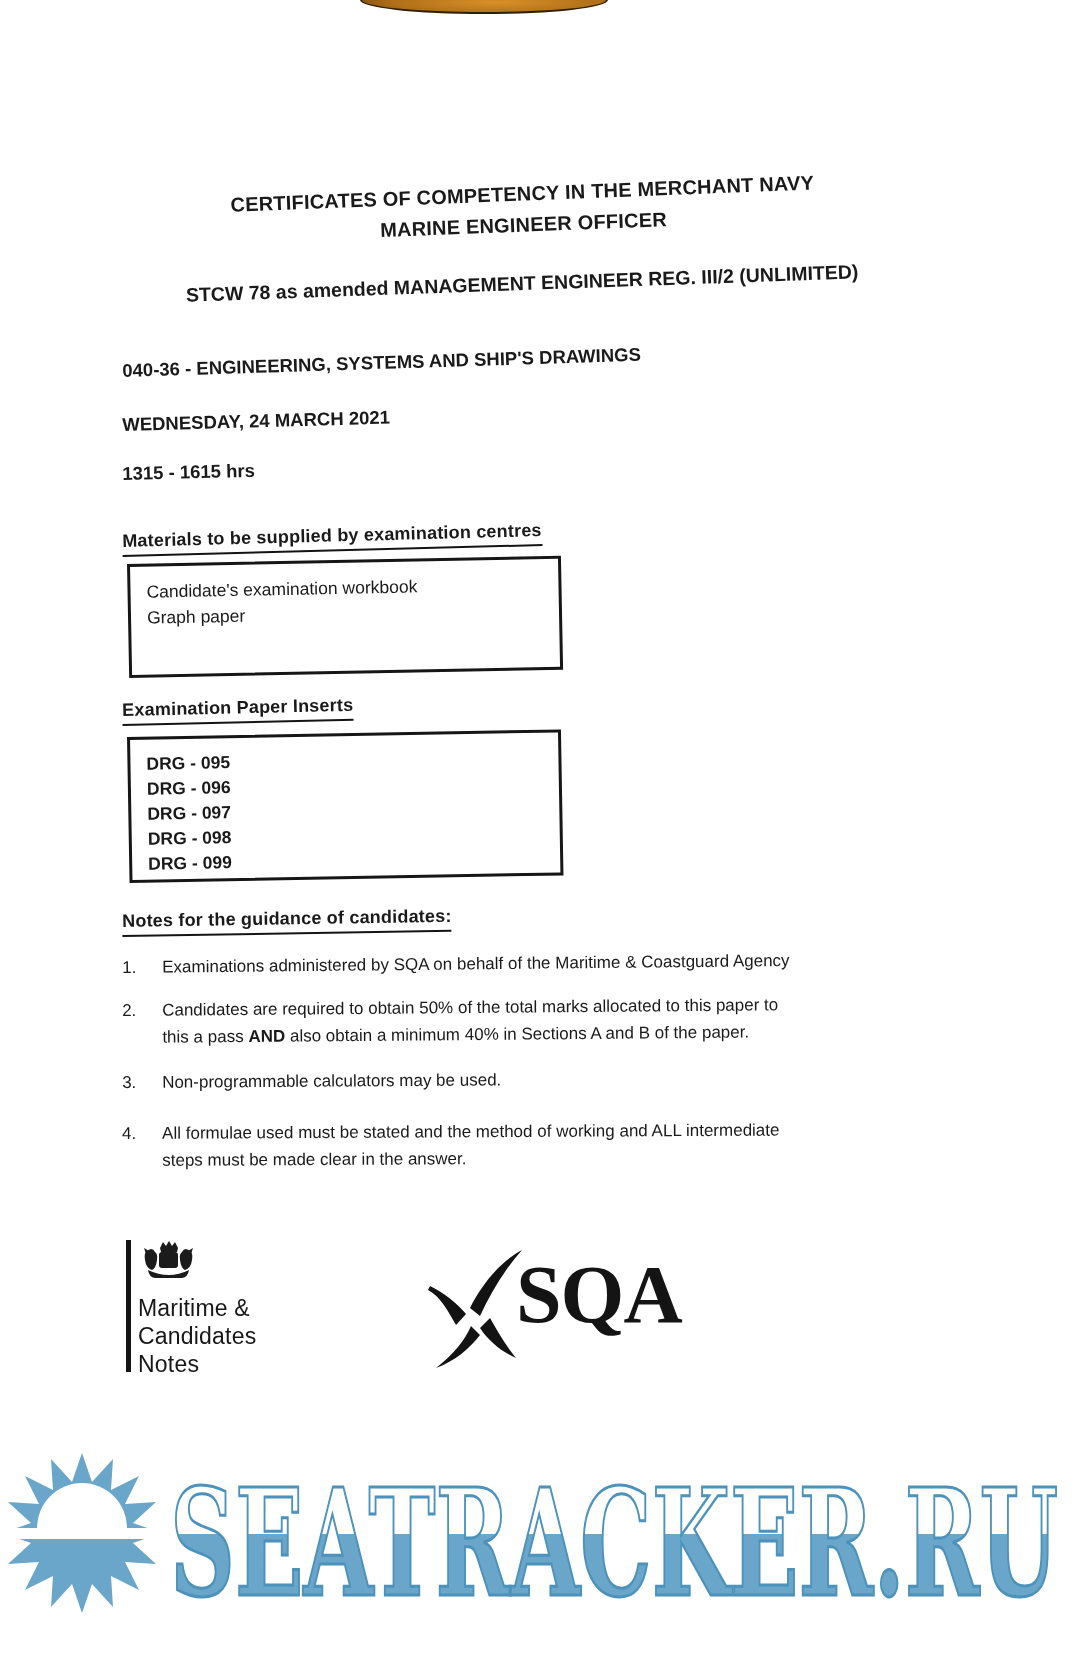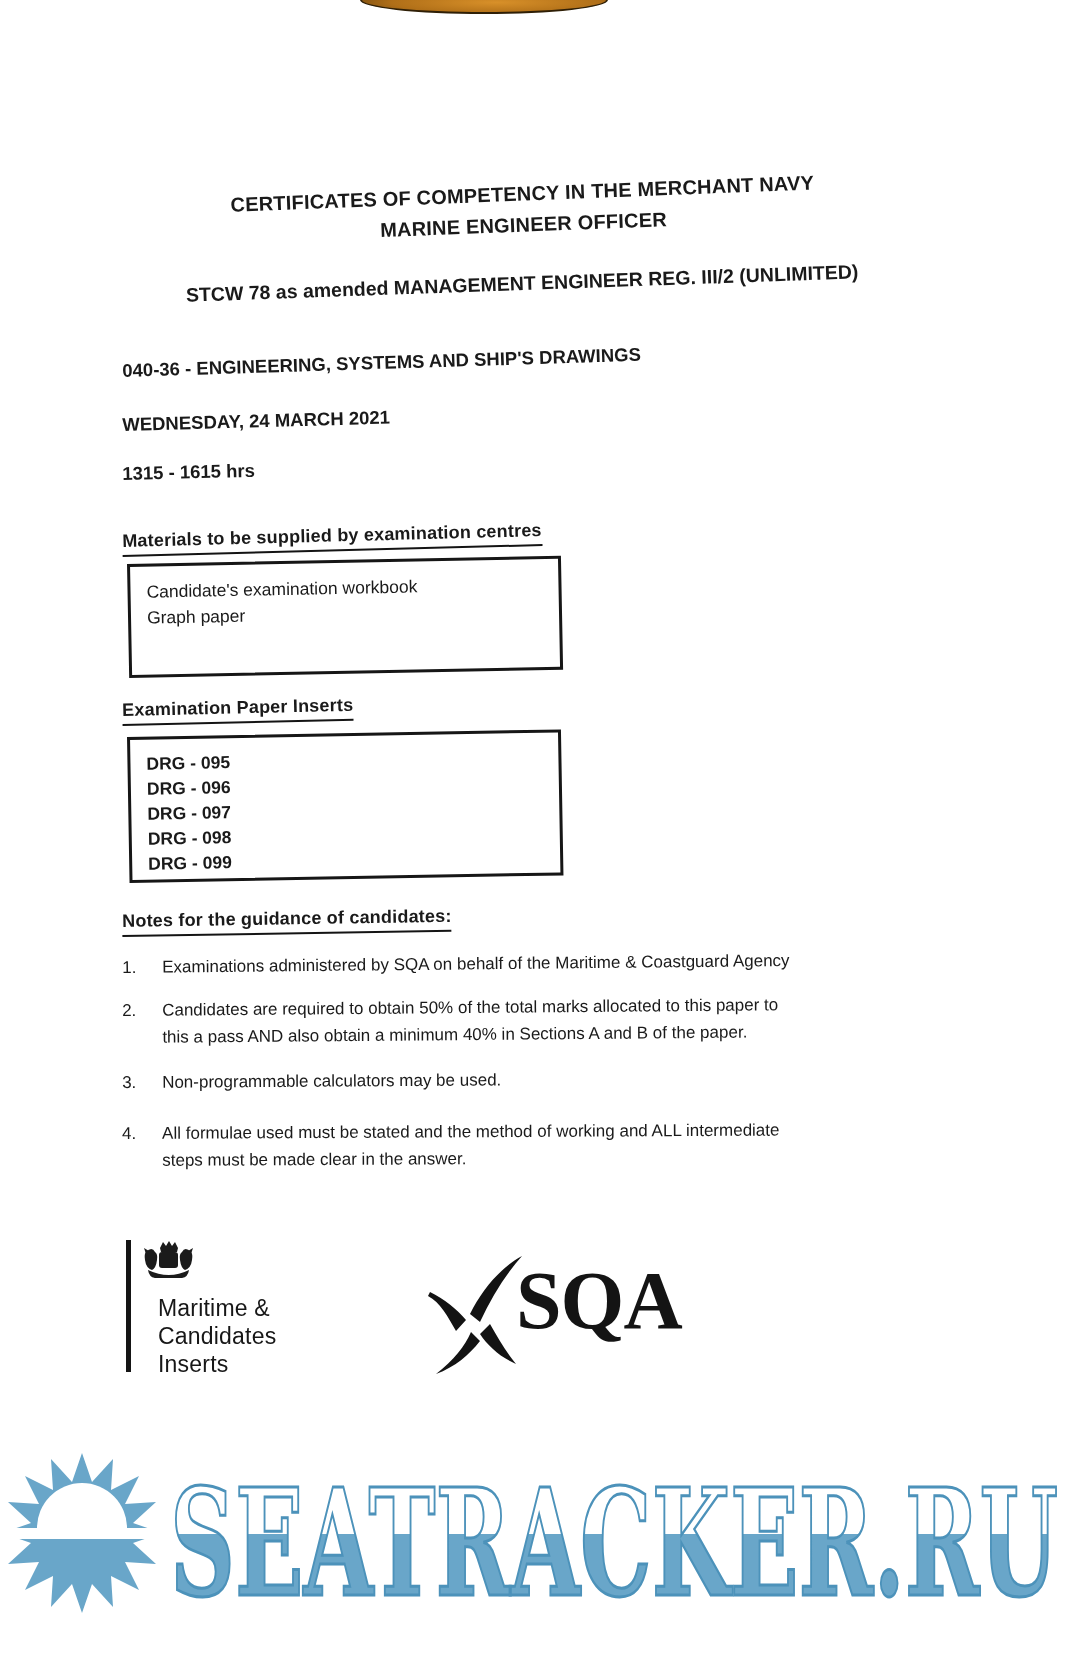--- a/index.html
+++ b/index.html
@@ -35,29 +35,29 @@
     transform:rotate(-1.1deg);}
   .box2{top:737px;height:128px;padding:12px 0 0 16px;font-size:17.5px;font-weight:bold;
     line-height:25px;transform:rotate(-1deg);}
   .note{left:122px;width:800px;display:flex;font-size:17px;line-height:27px;}
   .note .num{width:40px;flex:0 0 40px;}
   .note .txt{flex:1;}
   .n1{top:954px;transform:rotate(-0.6deg);}
   .n2{top:997px;transform:rotate(-0.5deg);}
   .n3{top:1069px;transform:rotate(-0.4deg);}
   .n4{top:1120px;transform:rotate(-0.3deg);}
-  .bold{font-weight:normal;}
+  .bold{font-weight:bold;}
   
   .mca{left:126px;top:1238px;width:180px;height:140px;}
   .mca-bar{position:absolute;left:0;top:2px;width:5px;height:132px;background:#151515;}
   .mca-crest{position:absolute;left:12px;top:0;}
   .mca-text{position:absolute;left:12px;top:56px;font-size:23px;line-height:28px;
-    color:#171717;letter-spacing:.2px;margin-left:20px;}
+    color:#171717;letter-spacing:.2px;}
   
-  .sqa{left:420px;top:1246px;width:320px;height:130px;margin-top:6px;}
+  .sqa{left:420px;top:1246px;width:320px;height:130px;}
   .sqa-x{position:absolute;left:0;top:4px;}
   .sqa-word{position:absolute;left:96px;top:8px;
     font-family:"Liberation Serif","DejaVu Serif",serif;
     font-weight:bold;font-size:82px;line-height:82px;letter-spacing:-1px;color:#141414;}
   .wm{left:0;top:1408px;}
 </style>
 </head>
 <body>
 
 <div class="page">
@@ -128,21 +128,21 @@
         <rect x="21" y="14" width="19" height="16" rx="3"></rect>
         <path d="M8 14 q6 -6 9 0 q3 2 2 8 q-1 8 -5 10 q-6 -2 -7 -10 q-1 -6 1 -8 z"></path>
         <path d="M53 14 q-6 -6 -9 0 q-3 2 -2 8 q1 8 5 10 q6 -2 7 -10 q1 -6 -1 -8 z"></path>
         <path d="M10 32 q21 10 41 0 q-1 7 -7 8 h-27 q-6 -1 -7 -8 z"></path>
         <path d="M6 10 l5 3 -3 3 z M55 10 l-5 3 3 3 z"></path>
       </g>
     </svg>
     <div class="mca-text">
       <div>Maritime &amp;</div>
       <div>Candidates</div>
-      <div>Inserts</div>
+      <div>Notes</div>
     </div>
   </div>
 
   <div class="abs sqa">
     <svg class="sqa-x" width="104" height="126" viewBox="0 0 104 126">
       <g fill="#131313">
         <path d="M102 0 C80 12 62 34 50 58 L60 66 C72 40 86 18 102 0 Z"></path>
         <path d="M10 36 C24 43 37 53 46 64 L36 75 C28 61 20 46 8 40 Z"></path>
         <path d="M16 118 C34 104 45 90 51 76 L60 85 C49 99 35 111 16 118 Z"></path>
         <path d="M96 108 C80 101 68 90 60 78 L70 68 C78 82 86 96 96 108 Z"></path>

